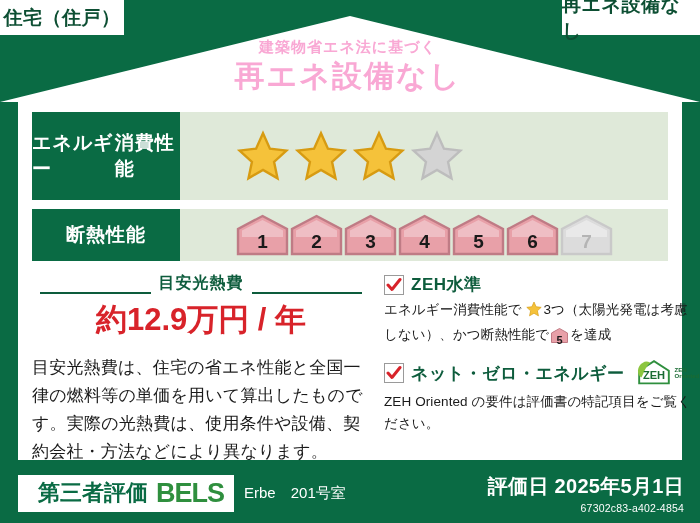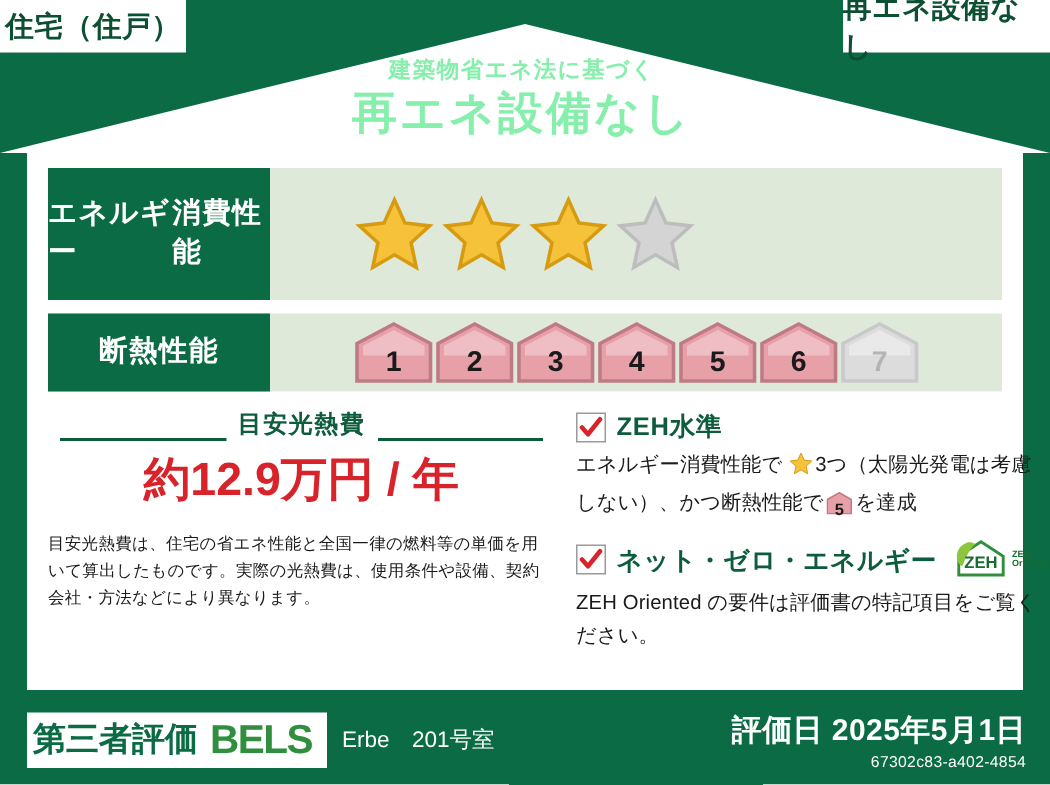--- a/index.html
+++ b/index.html
@@ -36,21 +36,21 @@
     width: 700px; height: 86px;
     background: #ffffff;
     clip-path: polygon(0% 100%, 50% 0%, 100% 100%, 100% 100%, 0% 100%);
     z-index: 2;
   }
   #title-block {
     position: absolute;
     left: 0; top: 38px; width: 696px;
     text-align: center;
     z-index: 5;
-    color: #86efac;
+    color: #f9a8d4;
   }
   #title-sub {
     font-size: 15px; font-weight: bold; letter-spacing: 1px;
     line-height: 1.2;
   }
   #title-main {
     font-size: 30px; font-weight: bold; letter-spacing: 2px;
     line-height: 1.25; margin-top: 1px;
   }
 
@@ -140,21 +140,21 @@
     color: #d8232a;
     font-size: 31px;
     font-weight: bold;
     letter-spacing: 0px;
     margin-top: 7px;
     line-height: 1.2;
   }
 
   #cost-note {
     margin-top: 16px;
-    font-size: 11px;
+    font-size: 17px;
     line-height: 1.65;
     color: #1a1a1a;
     letter-spacing: 0.2px;
   }
 
   
   .zeh-item { margin-bottom: 9px; }
   .zeh-head {
     display: flex; align-items: center; gap: 7px;
   }
@@ -192,21 +192,21 @@
   #bottom-bar {
     position: absolute;
     left: 0; bottom: 0;
     width: 700px; height: 60px;
     z-index: 5;
     display: flex; align-items: center;
   }
   #bels-box {
     background: #ffffff;
     margin-left: 18px;
-    padding: 3px 10px 3px 4px;
+    padding: 3px 10px 3px 20px;
     display: flex; align-items: baseline; gap: 8px;
     height: 37px;
   }
   #bels-third {
     color: #0a6b44; font-weight: bold; font-size: 22px; letter-spacing: 0px;
     align-self: center;
   }
   #bels-word {
     color: #2f8f3e; font-weight: bold; font-size: 27px;
     letter-spacing: -1px; align-self: center;

